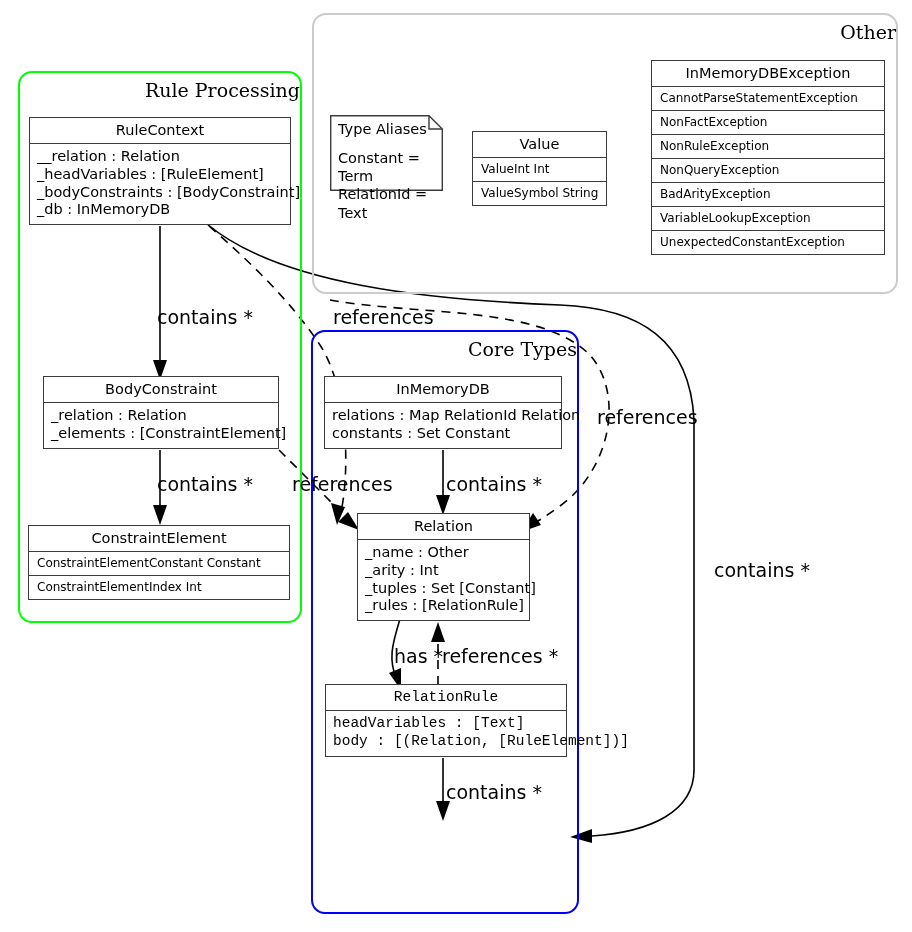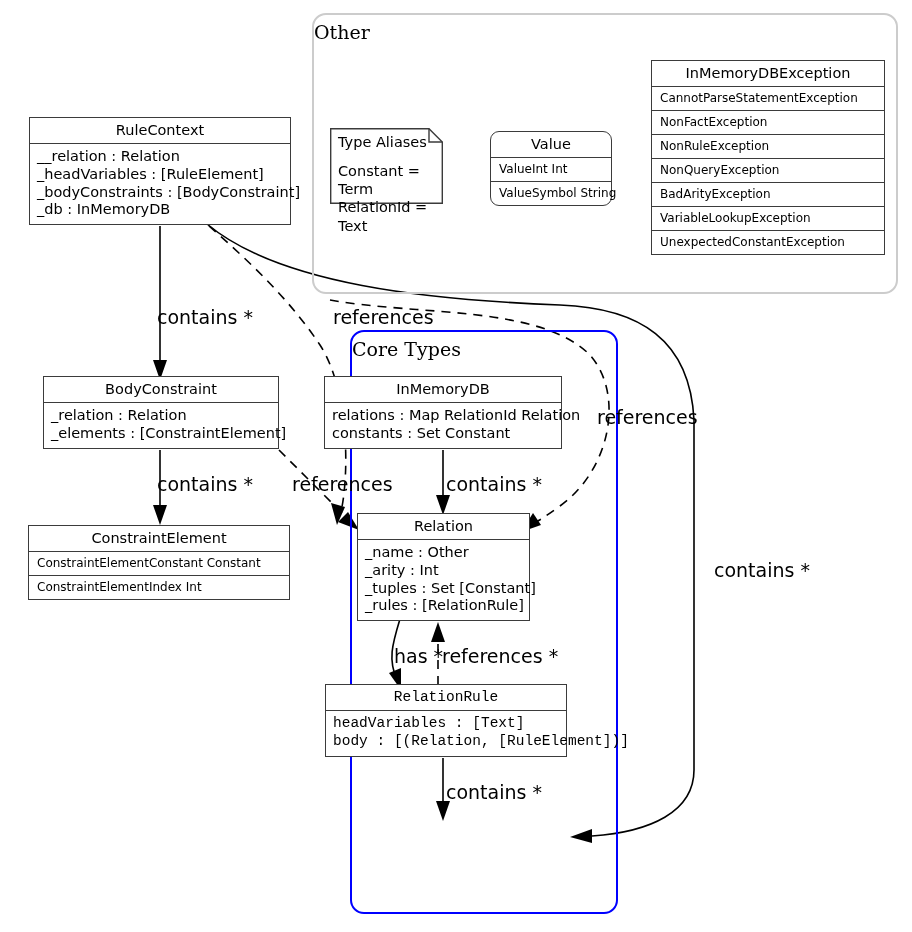--- a/index.html
+++ b/index.html
@@ -23,21 +23,21 @@
     border-width: 2px;
     border-radius: 14px;
     background: transparent;
     box-sizing: border-box;
   }
   .package-title {
     position: absolute;
     top: 6px;
     left: 0;
     width: 100%;
-    text-align: left;
+    text-align: right;
     font-family: "DejaVu Serif", "Liberation Serif", serif;
     font-size: 19px;
     color: #000000;
     white-space: nowrap;
   }
   
   .cls {
     position: absolute;
     box-sizing: border-box;
     border: 1.4px solid #3b3b3b;
@@ -153,26 +153,29 @@
       <path d="M207,224 C280,285 430,300 560,305 C640,308 690,340 694,420 L694,770 C694,812 650,832 592,836"></path>
       <polygon points="570,837 592,829 592,843"></polygon>
     </g>
 
     <g>
       <path class="dashed" d="M330,300 C420,316 540,305 590,355 C625,395 610,470 560,506 C545,517 538,521 533,524"></path>
       <polygon points="521,532 533,513 541,525"></polygon>
     </g>
   </svg>
 
+  <div class="package" style="left:18px; top:71px; width:284px; height:552px; border-color:#00ff00;">
+    <div class="package-title">Rule Processing</div>
+  </div>
 
   <div class="package" style="left:312px; top:13px; width:586px; height:281px; border-color:#cccccc;">
     <div class="package-title">Other</div>
   </div>
 
-  <div class="package" style="left:311px; top:330px; width:268px; height:584px; border-color:#0000ff;margin-left:39px;">
+  <div class="package" style="left:311px; top:330px; width:268px; height:584px; border-color:#0000ff;">
     <div class="package-title">Core Types</div>
   </div>
 
   <div class="cls" style="left:29px; top:117px; width:262px;">
     <div class="cls-name">RuleContext</div>
     <div class="cls-attrs">
       <div class="attr">__relation : Relation</div>
       <div class="attr">_headVariables : [RuleElement]</div>
       <div class="attr">_bodyConstraints : [BodyConstraint]</div>
       <div class="attr">_db : InMemoryDB</div>
@@ -213,38 +216,38 @@
 
   <div class="cls" style="left:325px; top:684px; width:242px;font-family:Liberation Mono, monospace;">
     <div class="cls-name">RelationRule</div>
     <div class="cls-attrs">
       <div class="attr">headVariables : [Text]</div>
       <div class="attr">body : [(Relation, [RuleElement])]</div>
     </div>
   </div>
 
 
-  <div class="cls" style="left:490px; top:131px; width:122px;border-radius:9px;">
+  <div class="cls" style="left:472px; top:131px; width:135px;">
     <div class="cls-name">Value</div>
     <div class="variant">ValueInt Int</div>
     <div class="variant">ValueSymbol String</div>
   </div>
 
   <div class="cls" style="left:651px; top:60px; width:234px;">
     <div class="cls-name">InMemoryDBException</div>
     <div class="variant">CannotParseStatementException</div>
     <div class="variant">NonFactException</div>
     <div class="variant">NonRuleException</div>
     <div class="variant">NonQueryException</div>
     <div class="variant">BadArityException</div>
     <div class="variant">VariableLookupException</div>
     <div class="variant">UnexpectedConstantException</div>
   </div>
 
-  <div class="note" style="left:330px; top:128px; width:113px; height:76px;">
+  <div class="note" style="left:330px; top:115px; width:113px; height:76px;">
     <svg width="113" height="76" style="position:absolute; left:0; top:0;">
       <path d="M0.7,0.7 L99,0.7 L112.3,14 L112.3,75.3 L0.7,75.3 Z" fill="#ffffff" stroke="#3b3b3b" stroke-width="1.4"></path>
       <path d="M99,0.7 L99,14 L112.3,14" fill="none" stroke="#3b3b3b" stroke-width="1.4"></path>
     </svg>
     <div class="note-body">
       <div>Type Aliases</div>
       <div class="note-gap"></div>
       <div>Constant = Term</div>
       <div>RelationId = Text</div>
     </div>

